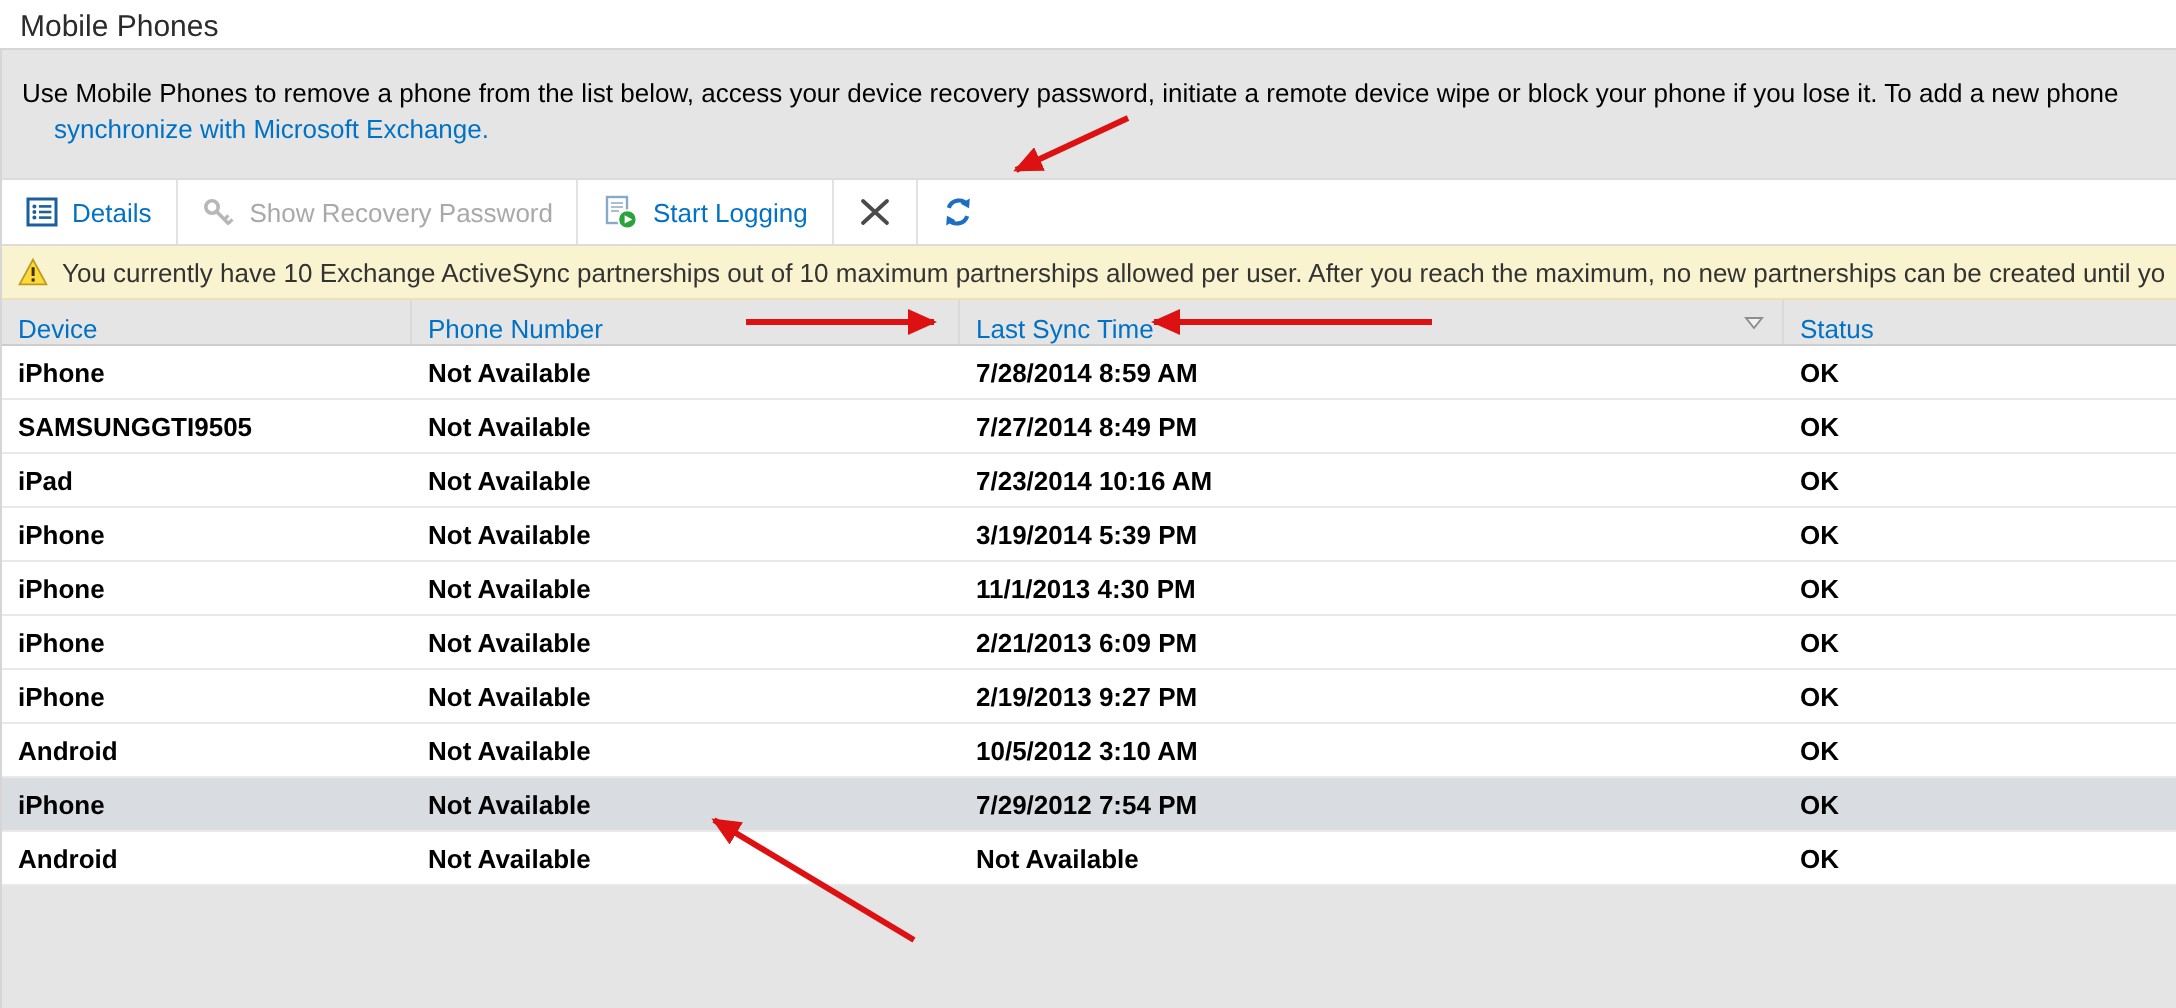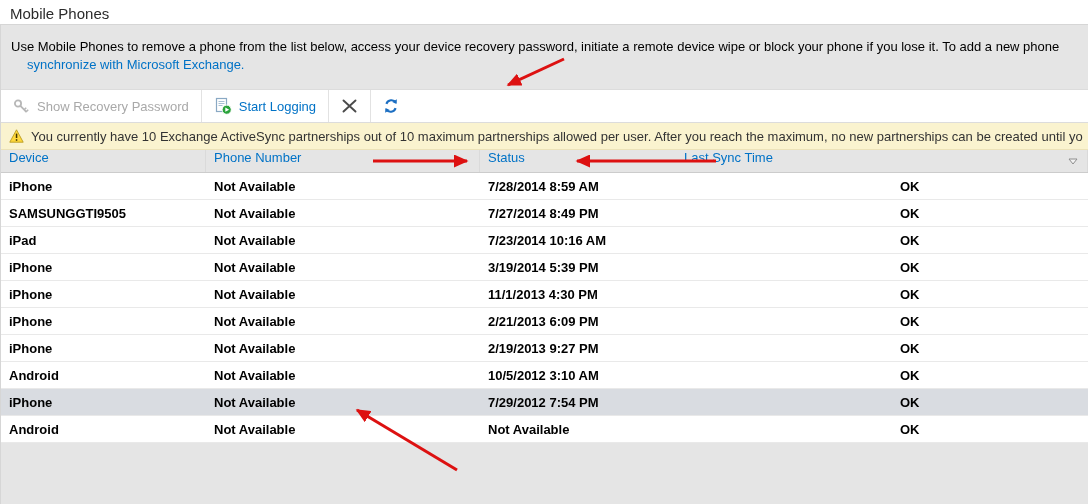--- a/index.html
+++ b/index.html
@@ -37,21 +37,21 @@
   .tb-btn .ticon { display:flex; align-items:center; }
   
   .warning {
     height:27px; background:#faf3cf; border-bottom:1px solid #ece2b8;
     display:flex; align-items:center; gap:7px; padding-left:8px;
     white-space:nowrap; overflow:hidden; color:#333;
   }
   
   .grid-header { height:23px; display:flex; border-bottom:1px solid #cccccc; }
   .hcell {
-    display:flex; align-items:flex-start; padding-left:8px; color:#0072c6;
+    display:flex; align-items:flex-end; padding-left:8px; color:#0072c6;
     border-right:1px solid #dadada; position:relative; cursor:pointer;
   }
   .hcell.c1 { width:205px; }
   .hcell.c2 { width:274px; }
   .hcell.c3 { width:412px; }
   .hcell.c4 { flex:1; border-right:none; }
   .sort-ind { position:absolute; right:9px; top:8px; line-height:0; }
   .row { height:27px; display:flex; align-items:center; border-bottom:1px solid #e9e9e9; background:#fff; cursor:default; }
   .row.selected { background:#d9dce1; }
   .cell { padding-left:8px; overflow:hidden; white-space:nowrap;font-weight:bold; }
@@ -70,20 +70,34 @@
   <div class="page-title">Mobile Phones</div>
 
   <div class="panel">
 
     <div class="intro">
       <span>Use Mobile Phones to remove a phone from the list below, access your device recovery password, initiate a remote device wipe or block your phone if you lose it. To add a new phone</span><br>
       <a>synchronize with Microsoft Exchange.</a>
     </div>
 
     <div class="toolbar">
+      <button class="tb-btn">
+        <span class="ticon">
+          <svg width="16" height="16" viewBox="0 0 16 16">
+            <rect x="1" y="1.5" width="14" height="13" fill="#fff" stroke="#1c5f9e" stroke-width="1.5"></rect>
+            <circle cx="4.2" cy="5.2" r="1" fill="#1c5f9e"></circle>
+              <line x1="6.5" y1="5.2" x2="12.7" y2="5.2" stroke="#1c5f9e" stroke-width="1.3"></line>
+            <circle cx="4.2" cy="8" r="1" fill="#1c5f9e"></circle>
+              <line x1="6.5" y1="8" x2="12.7" y2="8" stroke="#1c5f9e" stroke-width="1.3"></line>
+            <circle cx="4.2" cy="10.8" r="1" fill="#1c5f9e"></circle>
+              <line x1="6.5" y1="10.8" x2="12.7" y2="10.8" stroke="#1c5f9e" stroke-width="1.3"></line>
+          </svg>
+        </span>
+        <span>Details</span>
+      </button>
 
 
       <button class="tb-btn disabled">
         <span class="ticon">
           <svg width="17" height="16" viewBox="0 0 17 16">
             <circle cx="5" cy="5.5" r="3.1" fill="none" stroke="#b7b7b7" stroke-width="1.8"></circle>
             <line x1="7.4" y1="7.9" x2="13.6" y2="14.1" stroke="#b7b7b7" stroke-width="1.8"></line>
             <line x1="11.2" y1="11.7" x2="13.2" y2="9.7" stroke="#b7b7b7" stroke-width="1.6"></line>
             <line x1="13.2" y1="13.7" x2="15.2" y2="11.7" stroke="#b7b7b7" stroke-width="1.6"></line>
           </svg>
@@ -137,30 +151,30 @@
     </div>
 
     <div class="grid">
       <div class="grid-header">
         <div class="hcell c1">
           <span>Device</span>
         </div>
         <div class="hcell c2">
           <span>Phone Number</span>
         </div>
-        <div class="hcell c4">
-          <span>Status</span>
-        </div>
         <div class="hcell c3">
           <span>Last Sync Time</span>
           <span class="sort-ind">
             <svg width="10" height="7" viewBox="0 0 10 7">
               <path d="M1 1 L9 1 L5 6 Z" fill="#f2f2f2" stroke="#8e8e8e" stroke-width="1"></path>
             </svg>
           </span>
+        </div>
+        <div class="hcell c4">
+          <span>Status</span>
         </div>
       </div>
       <div class="grid-body">
           <div class="row">
     <div class="cell c1">iPhone</div>
     <div class="cell c2">Not Available</div>
     <div class="cell c3">7/28/2014 8:59 AM</div>
     <div class="cell c4">OK</div>
   </div>
           <div class="row">

